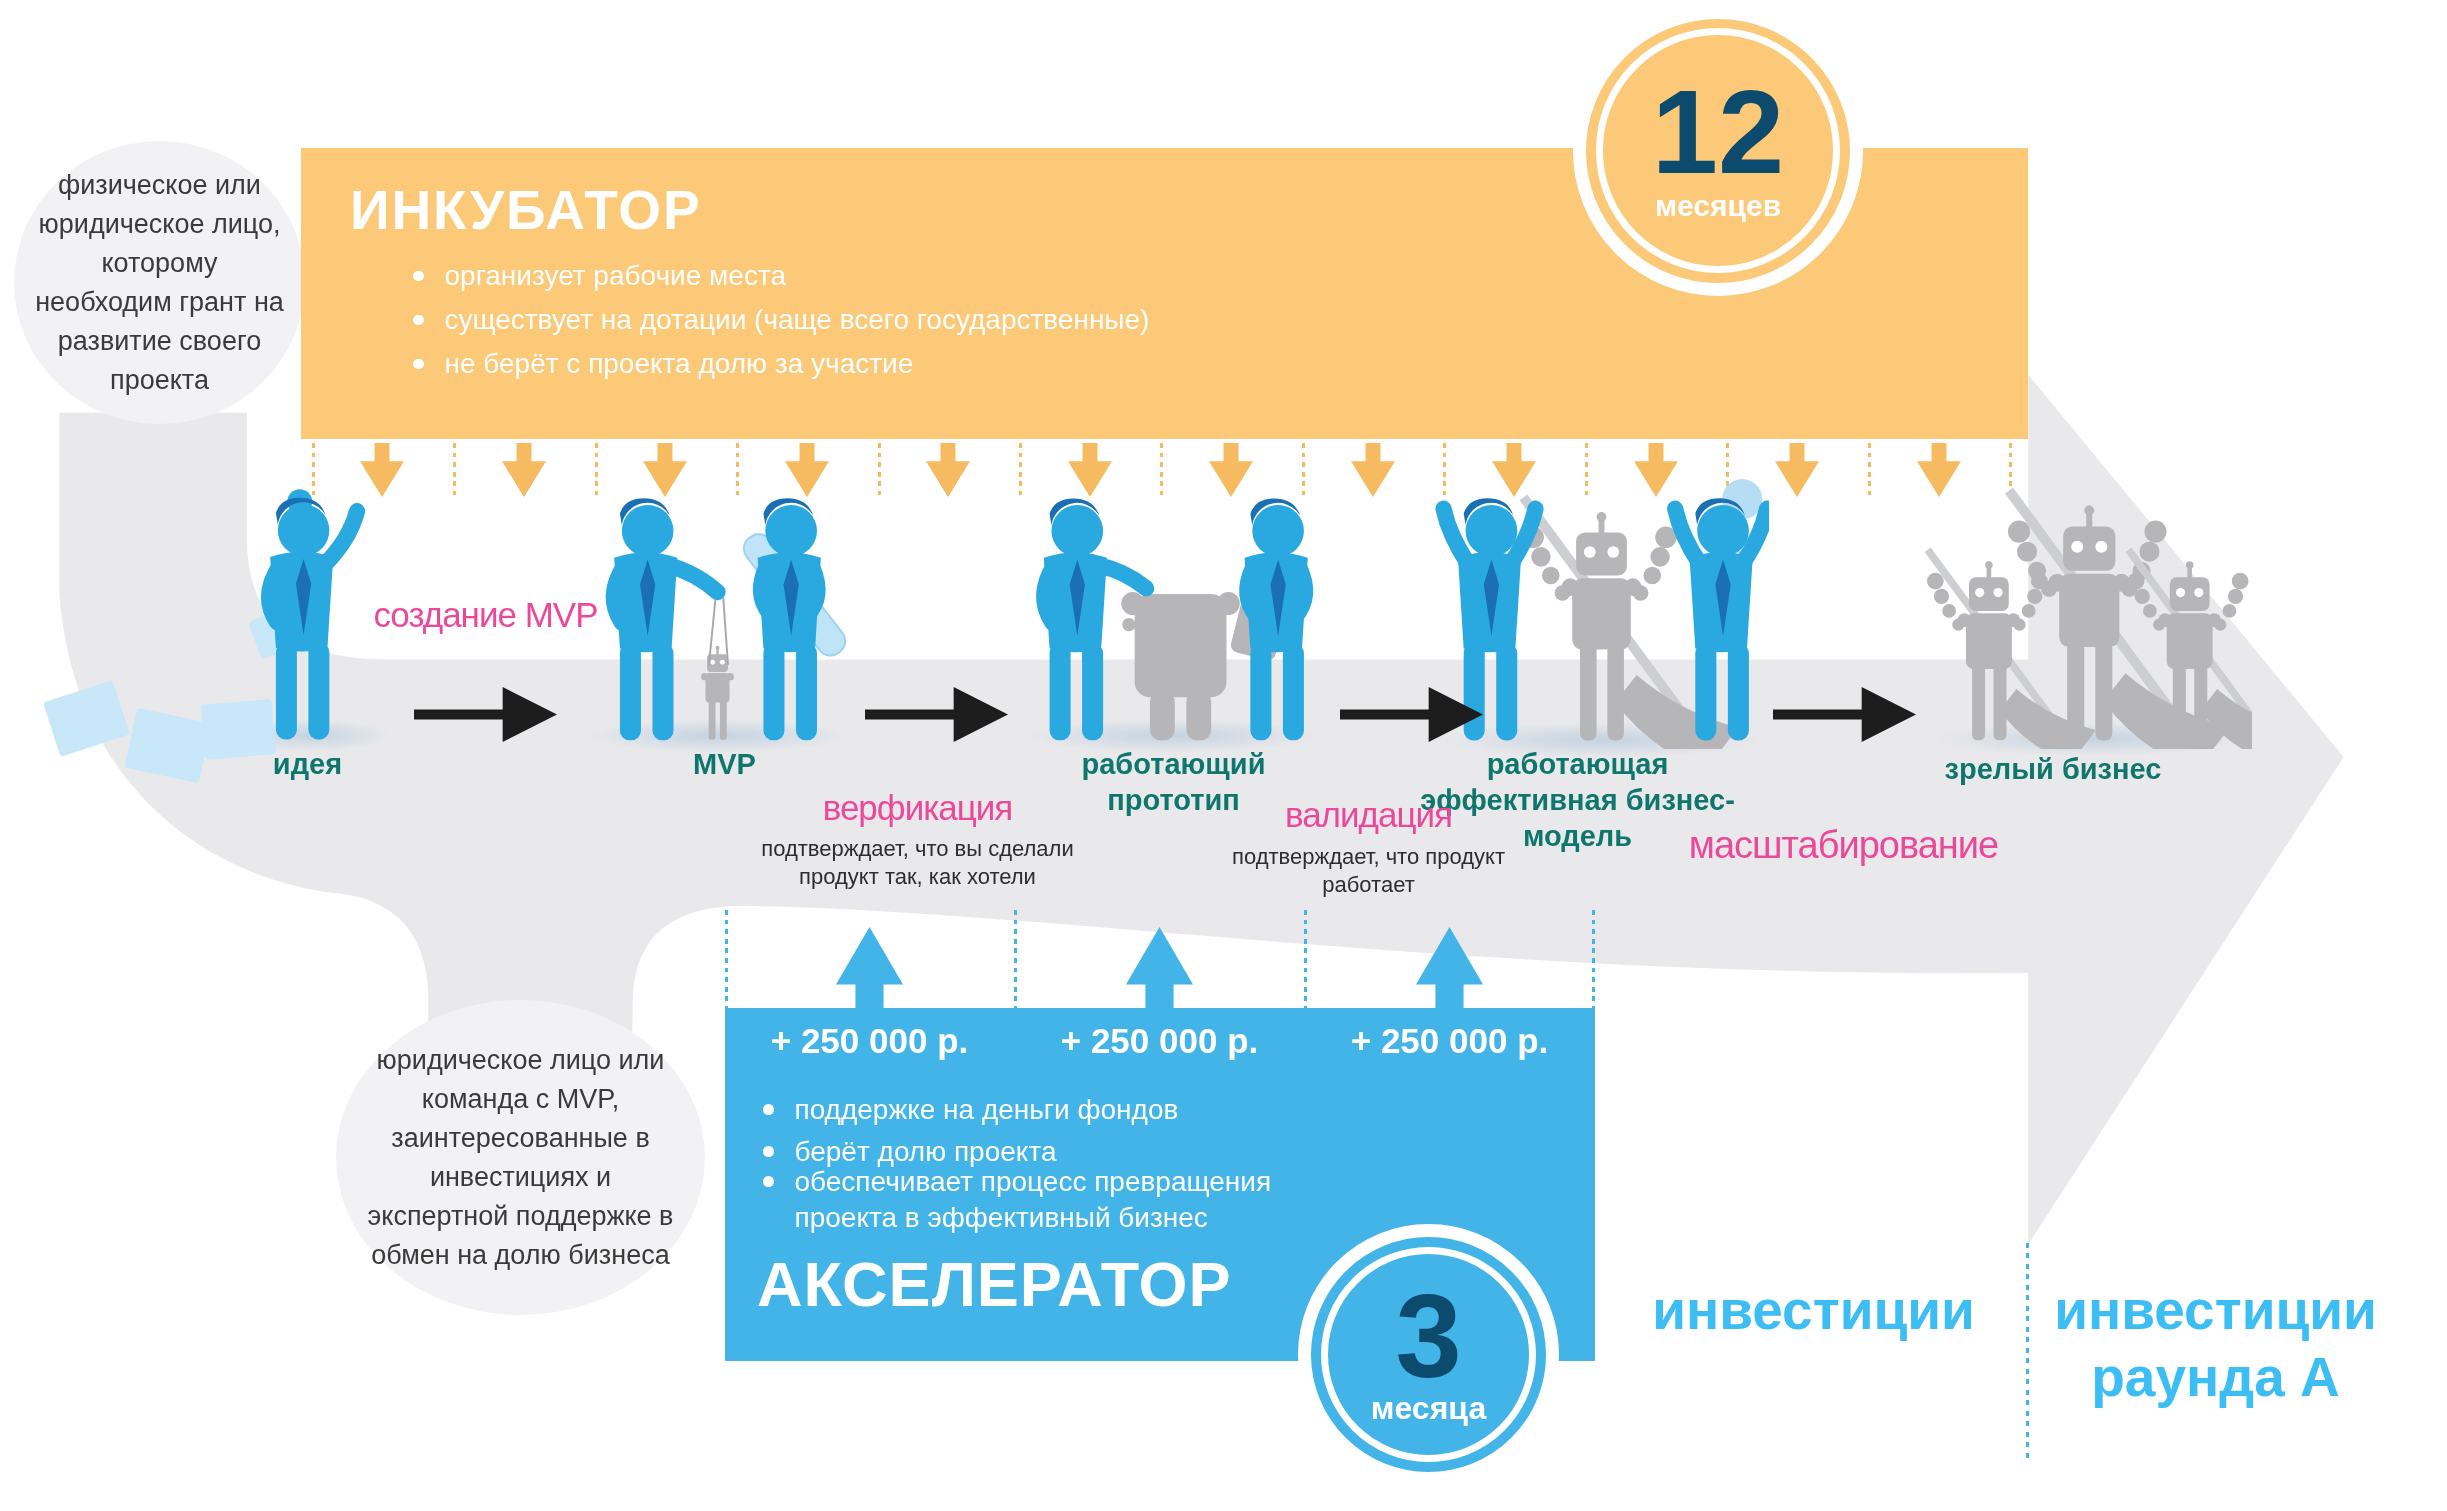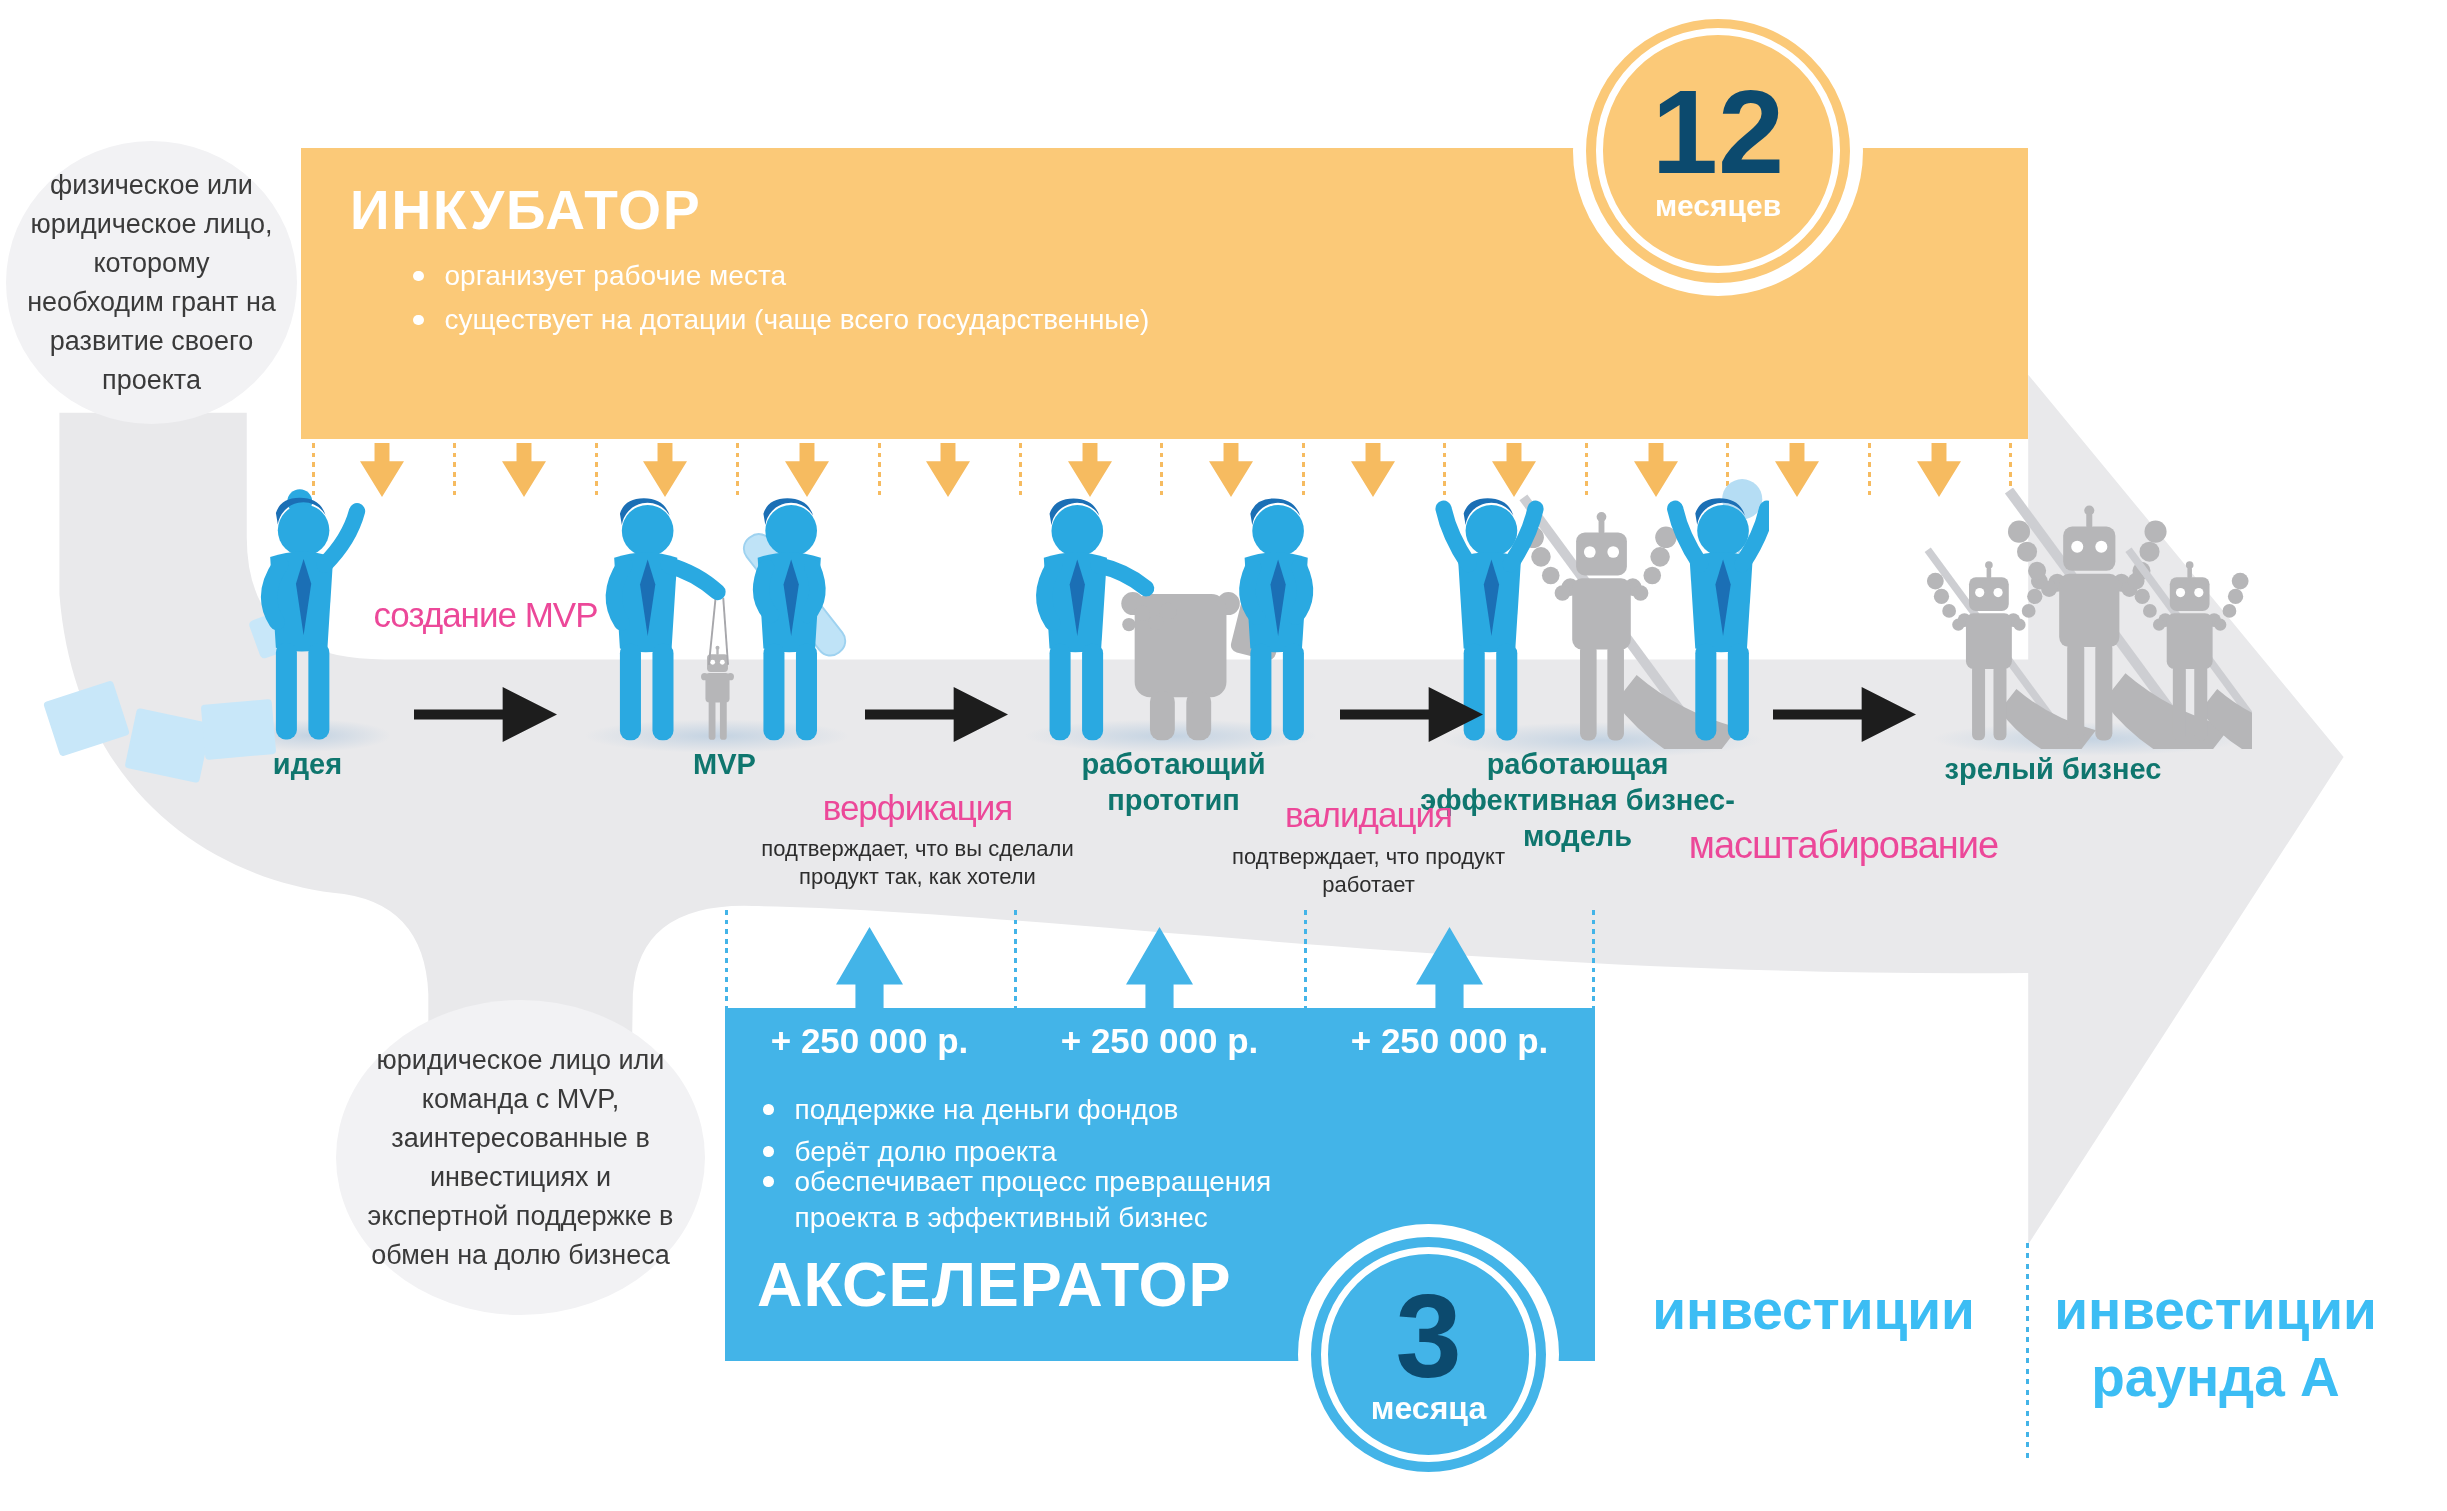--- a/index.html
+++ b/index.html
@@ -62,40 +62,44 @@
 <body>
 
 <div id="canvas">
 
   <svg id="flow-svg" width="2447" height="1511" viewBox="0 0 2560 1581">
     <path fill="#e9e9eb" d="M 62,432 L 258,432 L 258,562 Q 258,690 402,690 L 2122,690 L 2122,392
       L 2452,792 L 2122,1302 L 2122,1018 C 1560,1024 1080,952 788,948 Q 668,944 662,1040
       L 660,1160 L 448,1160 L 448,1040 Q 444,942 348,934 C 220,918 78,826 62,622 Z"></path>
   </svg>
 
-  <div class="pcircle" style="left:6px;top:141px;width:291px;height:283px;">
+  <div class="pcircle" style="left:14px;top:141px;width:291px;height:283px;">
     <div class="ptext">
         <span style="width:256px;">физическое или юридическое лицо, которому необходим грант на развитие своего проекта</span>
       </div>
   </div>
   <div class="pcircle" style="left:336px;top:1000px;width:369px;height:315px;">
     <div class="ptext">
         <span style="width:321px;">юридическое лицо или команда с MVP, заинтересованные в инвестициях и экспертной поддержке в обмен на долю бизнеса</span>
       </div>
   </div>
 
   <div id="inc-box"></div>
   <div id="inc-title">ИНКУБАТОР</div>
   <div class="inc-bullet" style="left:413px;top:260px;">
     <span class="dot"></span>
     <span>организует рабочие места</span>
   </div>
   <div class="inc-bullet" style="left:413px;top:304px;">
     <span class="dot"></span>
     <span>существует на дотации (чаще всего государственные)</span>
+  </div>
+  <div class="inc-bullet" style="left:413px;top:348px;">
+    <span class="dot"></span>
+    <span>не берёт с проекта долю за участие</span>
   </div>
   <div class="abs" style="z-index:2;">
       <div class="odot" style="left: 312px;"></div>
       <div class="oarrow" style="left: 360px;"></div>
       <div class="odot" style="left: 453px;"></div>
       <div class="oarrow" style="left: 502px;"></div>
       <div class="odot" style="left: 595px;"></div>
       <div class="oarrow" style="left: 643px;"></div>
       <div class="odot" style="left: 736px;"></div>
       <div class="oarrow" style="left: 785px;"></div>

